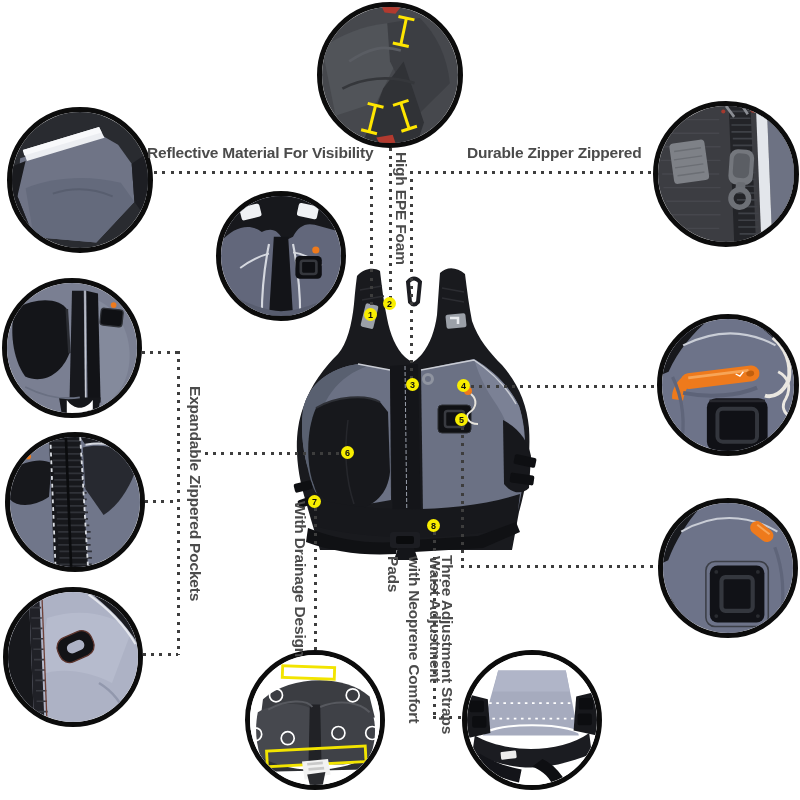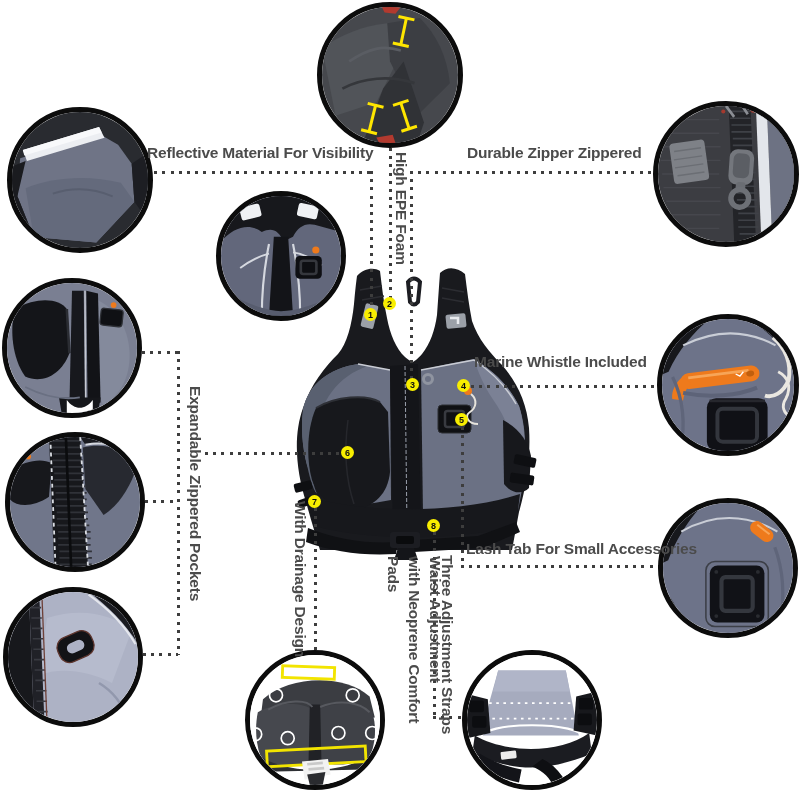--- a/index.html
+++ b/index.html
@@ -104,27 +104,25 @@
   <div class="dh" style="left:145px; top:500px; width:33px;"></div>
   <div class="dh" style="left:143px; top:653px; width:35px;"></div>
   <div class="dh" style="left:205px; top:452px; width:136px;"></div>
   <div class="dv" style="left:314px; top:508px; height:142px;"></div>
   <div class="dv" style="left:433px; top:532px; height:186px;"></div>
   <div class="dh" style="left:433px; top:716px; width:30px;"></div>
 
   <div class="lbl" style="left:147px; top:144px;">Reflective Material For Visibility</div>
   <div class="lbl" style="left:467px; top:144px;">Durable Zipper Zippered</div>
   <div class="lbl vlbl" style="left:392px; top:152px; height:130px;">High EPE Foam</div>
-  <div class="lbl" style="left:474px; top:353px;">Marine Whistle Included</div>
   <div class="lbl vlbl" style="left:186px; top:386px; height:212px;">Expandable Zippered Pockets</div>
   <div class="lbl vlbl" style="left:291px; top:501px; height:152px;">With Drainage Design</div>
   <div class="lbl vlbl two" style="left:383px; top:556px; height:178px;">Waist Adjustment
 with Neoprene Comfort Pads</div>
   <div class="lbl vlbl" style="left:438px; top:555px; height:172px;">Three Adjustment Straps</div>
-  <div class="lbl" style="left:466px; top:540px;">Lash Tab For Small Accessories</div>
 
   <div class="mk" style="left:364px; top:308px;">
       <span>1</span>
     </div>
   <div class="mk" style="left:383px; top:297px;">
       <span>2</span>
     </div>
   <div class="mk" style="left:406px; top:378px;">
       <span>3</span>
     </div>

